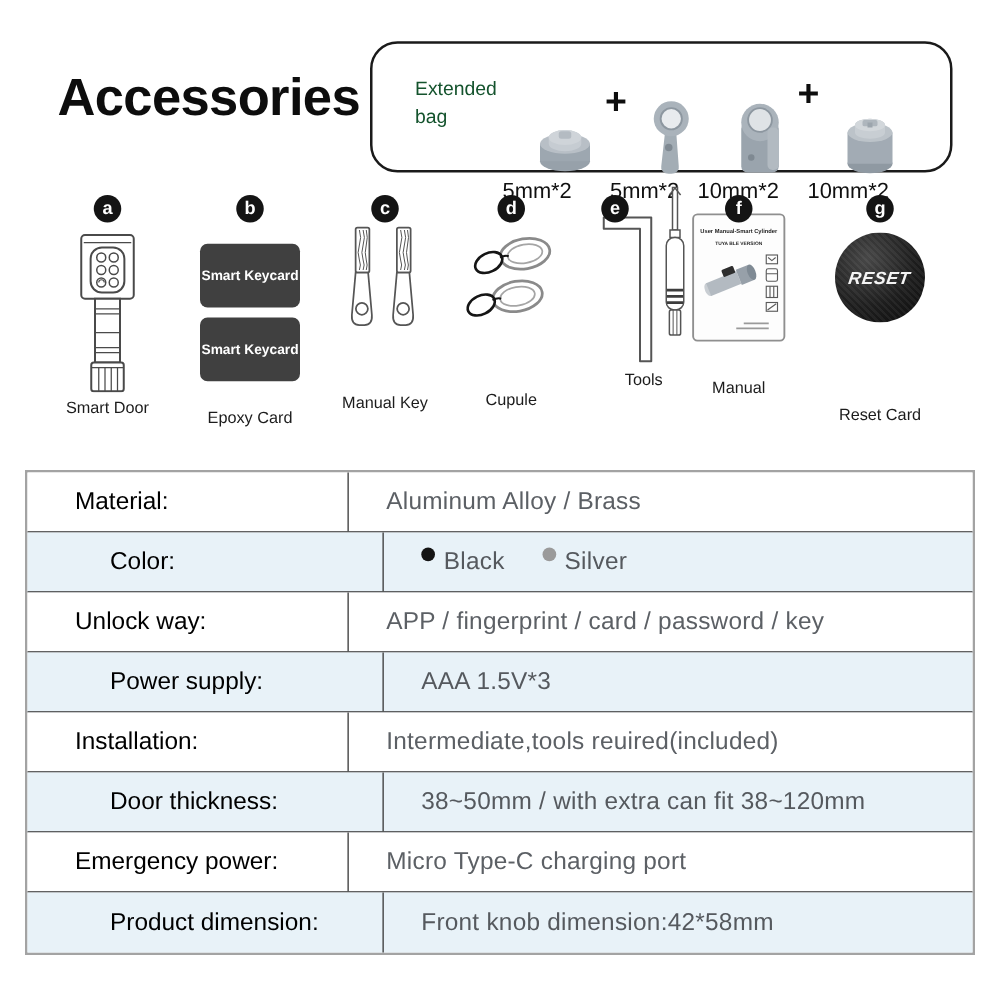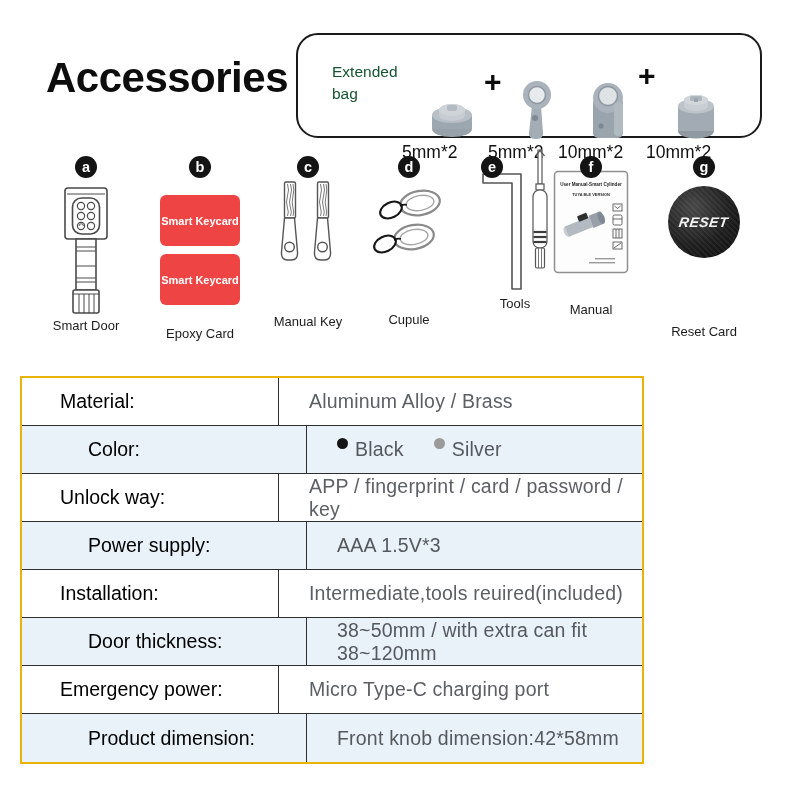--- a/index.html
+++ b/index.html
@@ -18,32 +18,32 @@
   .ext-size{position:absolute;top:71px;left:-8px;right:-8px;font-size:17.5px;color:#101010;}
   .ext-plus{position:absolute;font-size:30px;font-weight:900;color:#0d0d0d;line-height:1;}
 
   
   .acc-item{position:absolute;top:156px;width:92px;text-align:center;}
   .acc-badge{width:22px;height:22px;border-radius:50%;background:#141414;color:#fff;
              font-size:14.5px;font-weight:700;line-height:22px;margin:0 auto 6px;text-align:center;}
   .acc-art{height:132px;display:flex;align-items:center;justify-content:center;}
   .acc-label{margin-top:2px;font-size:13px;color:#1c1c1c;white-space:nowrap;}
 
-  .keycard{width:80px;height:51px;background:#ef4444;border-radius:6px;color:#fff;
+  .keycard{width:80px;height:51px;background:#404040;border-radius:6px;color:#fff;
            display:flex;align-items:center;justify-content:center;font-size:11px;font-weight:700;}
   .keycard + .keycard{margin-top:8px;}
 
   .reset-circle{width:72px;height:72px;border-radius:50%;display:flex;align-items:center;justify-content:center;
     background:
       repeating-linear-gradient(45deg,rgba(255,255,255,0.05) 0 2px,rgba(0,0,0,0) 2px 4px),
       radial-gradient(circle at 35% 30%,#474747 0%,#1d1d1d 55%,#0b0b0b 100%);}
   .reset-text{color:#f4f4f4;font-style:italic;font-weight:900;font-size:14px;letter-spacing:0.5px;transform:skewX(-8deg);}
 
   
-  .spec-table{left:20px;top:376px;width:624px;border:2px solid #eab308;box-sizing:border-box;}
+  .spec-table{left:20px;top:376px;width:760px;border:2px solid #a3a3a3;box-sizing:border-box;}
   .spec-row{display:flex;height:48px;box-sizing:border-box;border-bottom:1.5px solid #2f2f2f;background:#fff;}
   .spec-row:last-child{border-bottom:none;}
   .spec-row.alt{background:#e8f2f8;padding-left:28px;}
   .spec-label{width:257px;box-sizing:border-box;border-right:1.5px solid #2f2f2f;
               display:flex;align-items:center;padding-left:38px;font-size:19.5px;color:#000;}
   .spec-value{flex:1;display:flex;align-items:center;padding-left:30px;font-size:19.5px;color:#5c6065;letter-spacing:0.2px;}
   .dot{display:inline-block;width:11px;height:11px;border-radius:50%;margin-right:7px;flex:none;}
   .dot-black{background:#141414;}
   .dot-silver{background:#9a9a9a;}
   .color-opt{display:flex;align-items:flex-start;}

